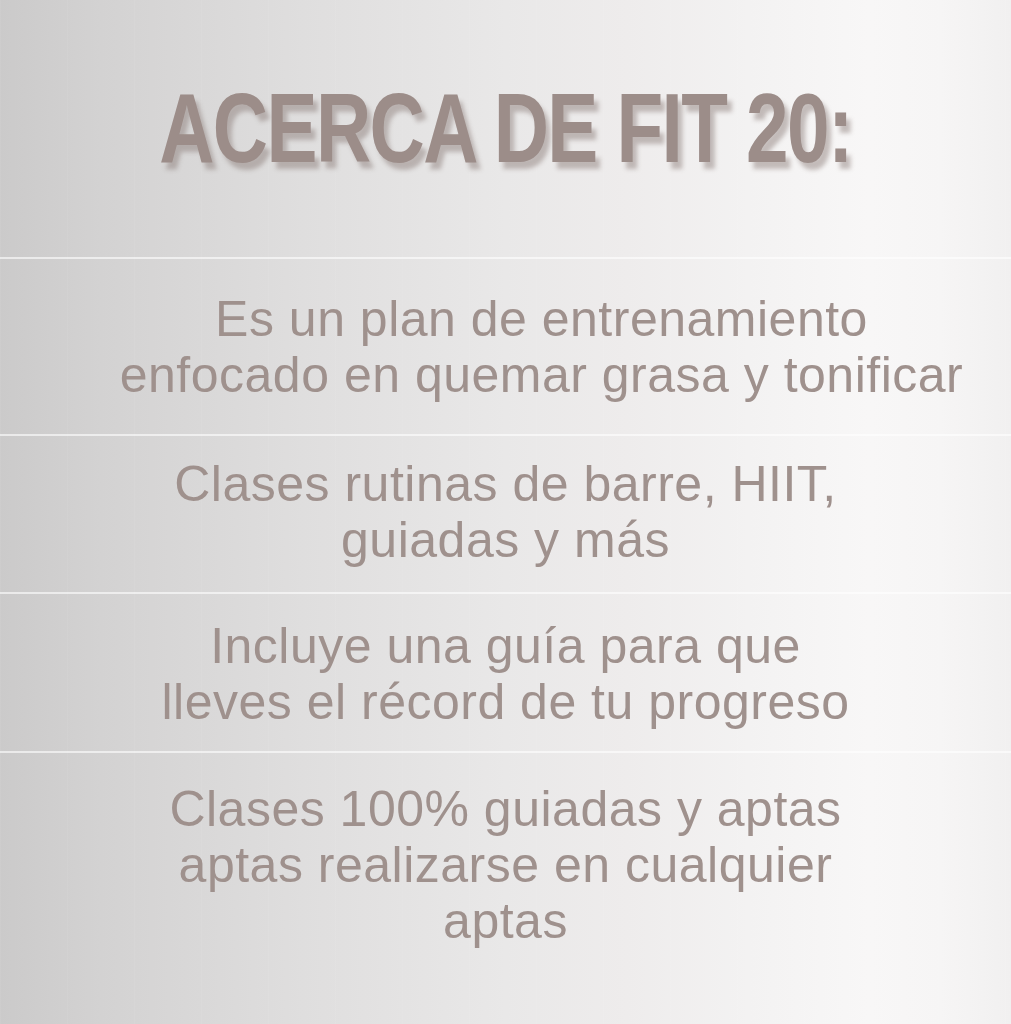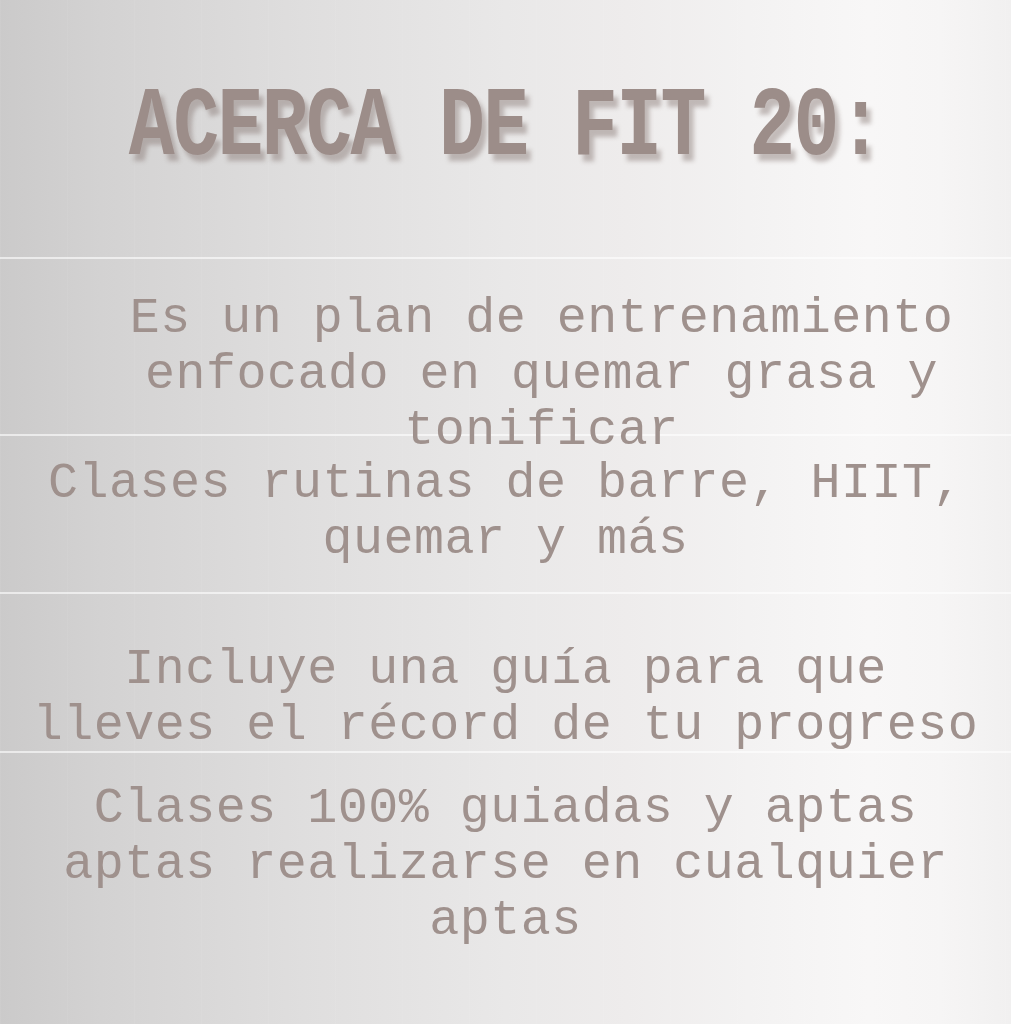--- a/index.html
+++ b/index.html
@@ -4,21 +4,21 @@
 <style>
   html, body {
     margin: 0;
     padding: 0;
   }
   .poster {
     position: relative;
     width: 1011px;
     height: 1024px;
     overflow: hidden;
-    font-family: Liberation Mono, monospace;
+    font-family: Liberation Sans, sans-serif;
     
     background:
       repeating-linear-gradient(90deg,
         rgba(255,255,255,0.05) 0px, rgba(255,255,255,0.05) 1px,
         rgba(255,255,255,0) 1px, rgba(255,255,255,0) 67px),
       linear-gradient(90deg,
         #cbcaca 0%,
         #d3d2d2 10%,
         #d9d8d8 20%,
         #dfdede 30%,
@@ -70,21 +70,21 @@
     font-size: 50px;
     line-height: 56px;
     font-weight: 300;
     letter-spacing: 0.5px;
     color: #9f918d;
   }
   .para .line { display: block; }
 
   .p1 { top: 291px; transform: translateX(36px); }
   .p2 { top: 456px; }
-  .p3 { top: 642px; }
+  .p3 { top: 618px; }
   .p4 { top: 781px; text-align: center; }
 </style>
 </head>
 <body>
 
 <div class="poster">
 
   <h1 class="title">ACERCA DE FIT 20:</h1>
 
   <div class="divider d1"></div>
@@ -92,21 +92,21 @@
   <div class="divider d3"></div>
   <div class="divider d4"></div>
 
   <p class="para p1">
     <span class="line">Es un plan de entrenamiento</span>
     <span class="line">enfocado en quemar grasa y tonificar</span>
   </p>
 
   <p class="para p2">
     <span class="line">Clases rutinas de barre, HIIT,</span>
-    <span class="line">quemar y más</span>
+    <span class="line">guiadas y más</span>
   </p>
 
   <p class="para p3">
     <span class="line">Incluye una guía para que</span>
     <span class="line">lleves el récord de tu progreso</span>
   </p>
 
   <p class="para p4">
     <span class="line">Clases 100% guiadas y aptas</span>
     <span class="line">aptas realizarse en cualquier</span>

